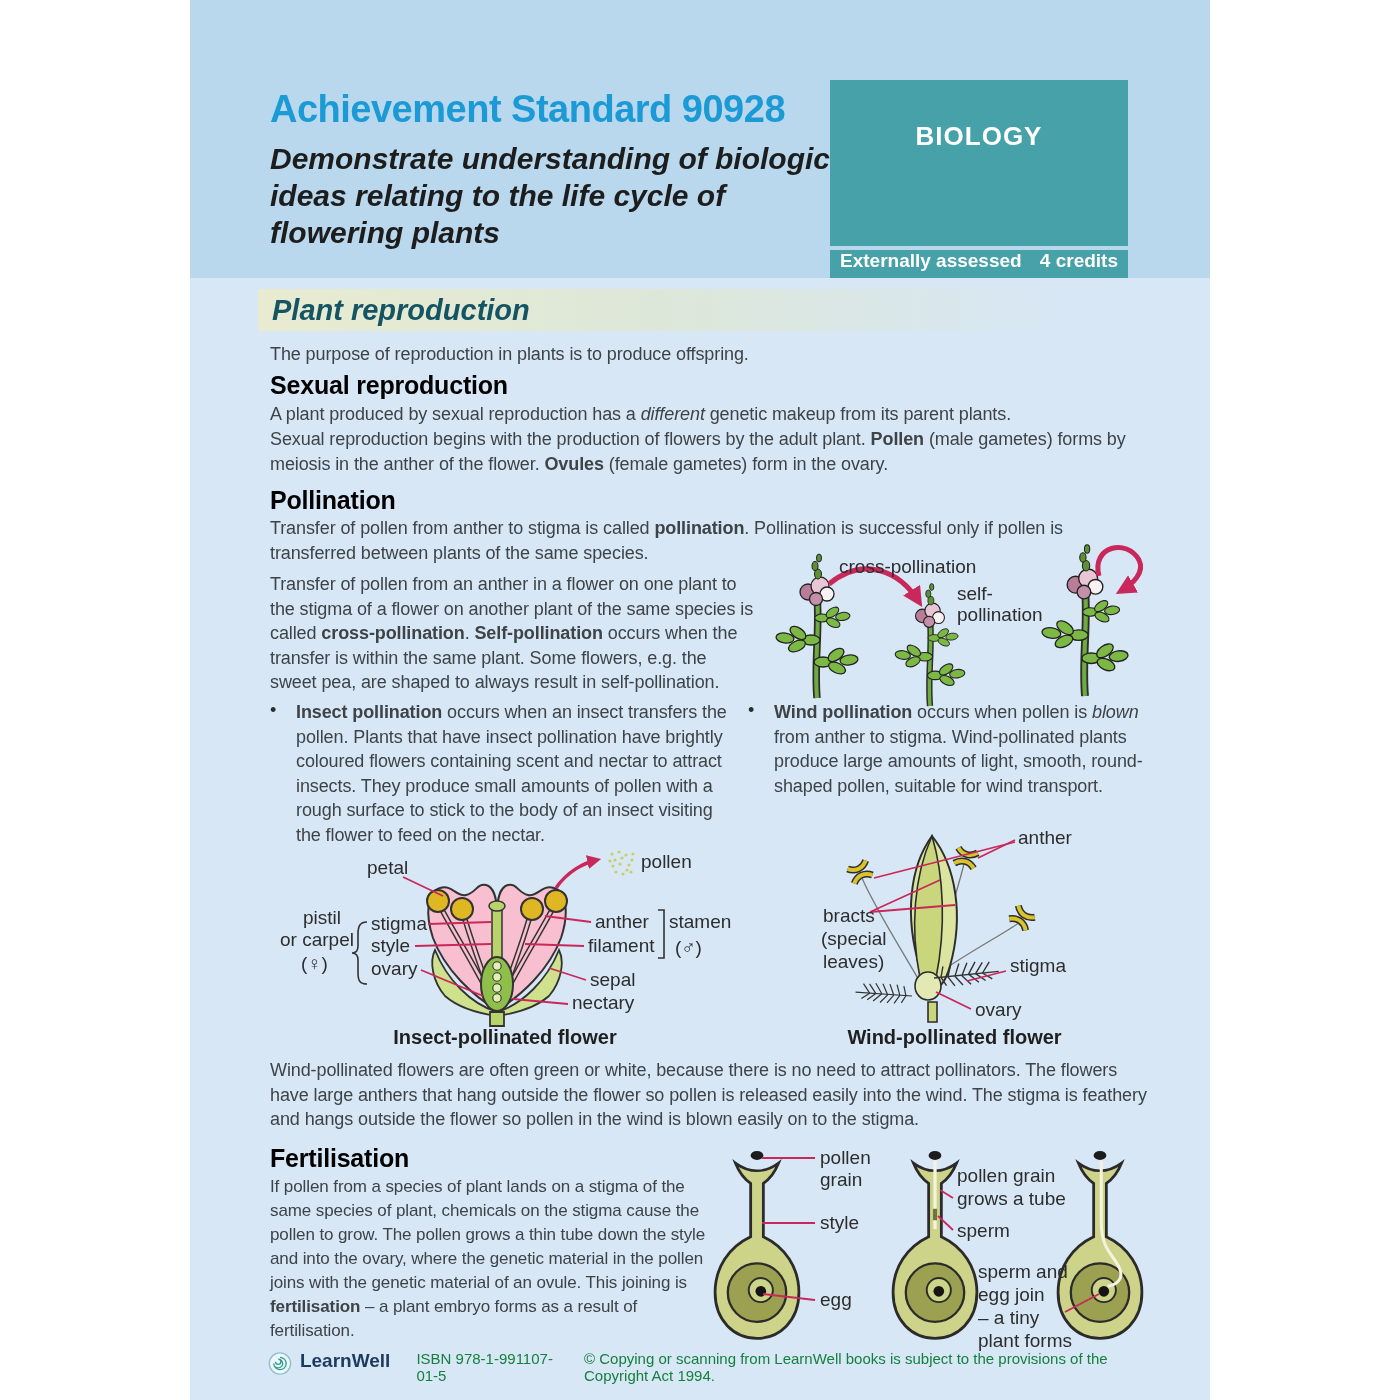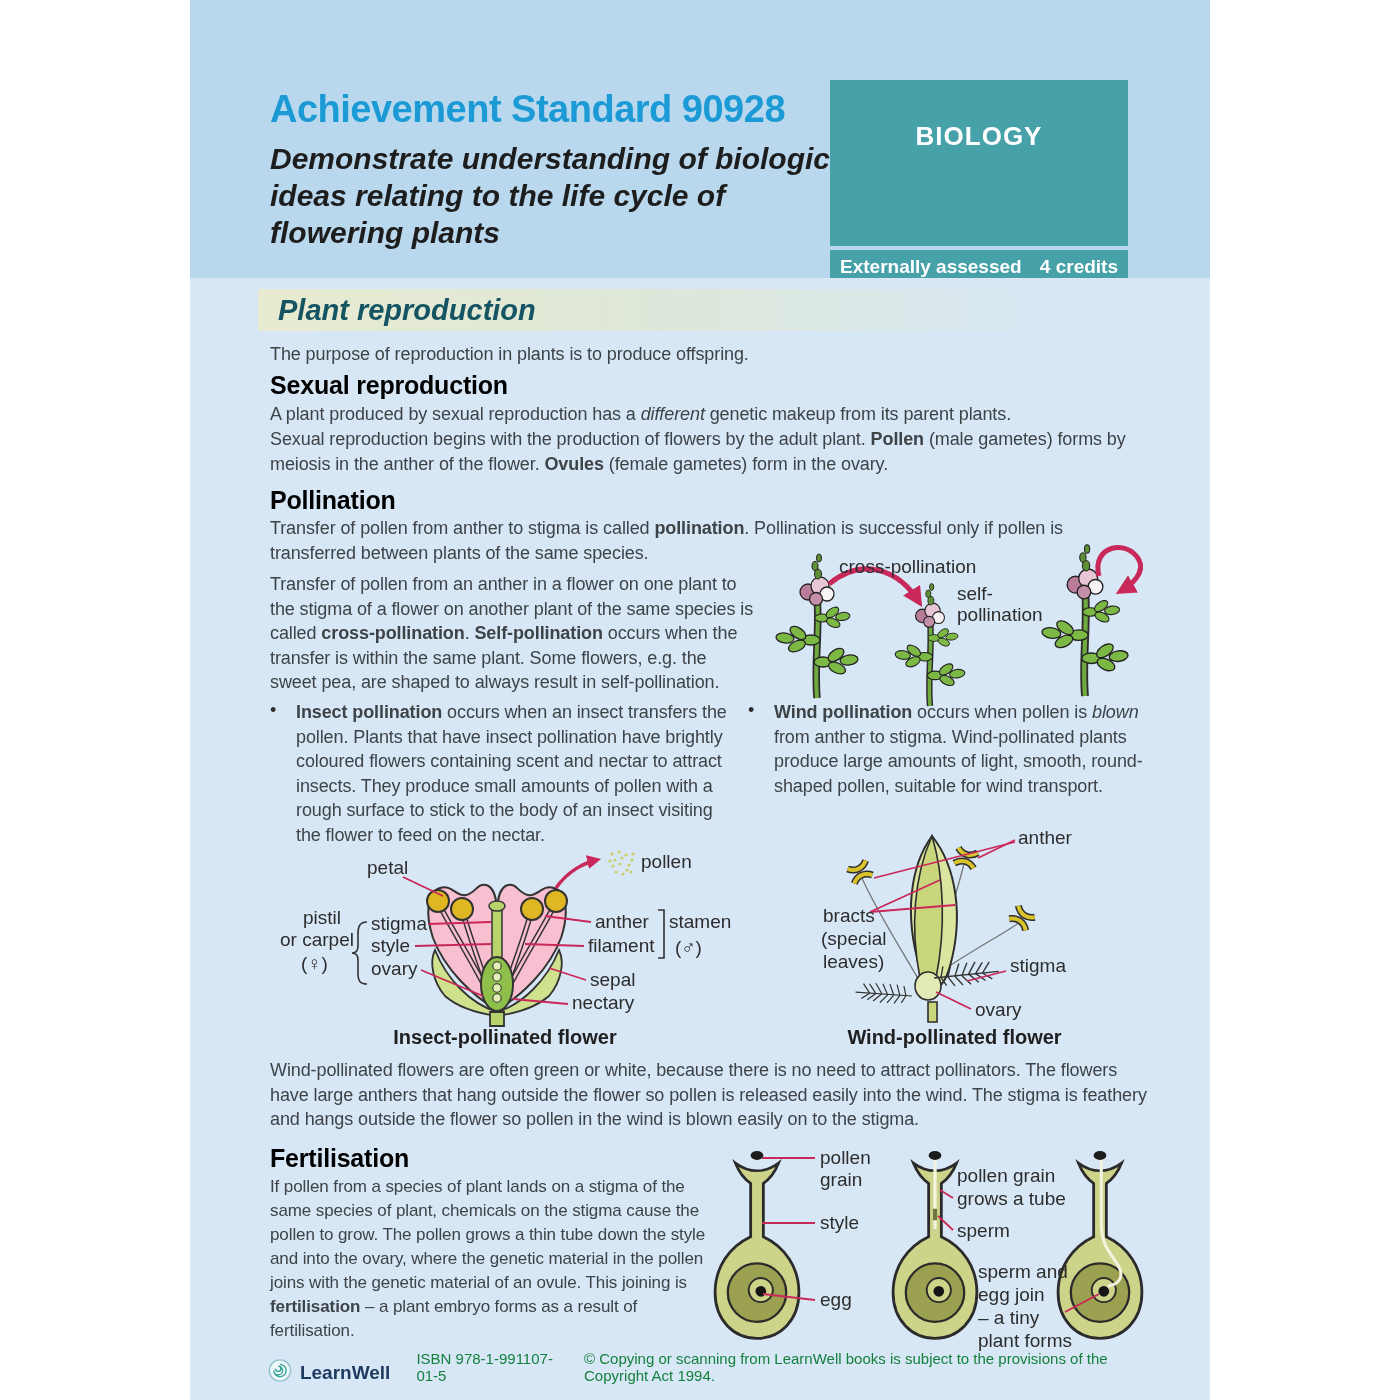--- a/index.html
+++ b/index.html
@@ -6,32 +6,32 @@
   body{width:1400px;height:1400px;background:#ffffff;font-family:"Liberation Sans",sans-serif;position:relative}
   .abs{position:absolute}
   .sheet{position:absolute;left:190px;top:0;width:1020px;height:1400px;background:#d7e7f6;overflow:hidden}
   .band{position:absolute;left:0;top:0;width:100%;height:278px;background:#b9d8ee}
   h1,h2,h3{margin:0;padding:0}
   .title{font-size:38px;font-weight:700;color:#1b9ad6;letter-spacing:-0.5px}
   .subtitle{font-size:30px;font-weight:700;font-style:italic;color:#1d1d1d;line-height:37px;width:590px}
   .badge-box{background:#47a1a9;color:#fff;text-align:center}
   .badge-subject{font-size:26px;font-weight:700;letter-spacing:1px;margin-top:41px}
   .badge-number{font-size:66px;font-weight:700;margin-top:14px}
-  .badge-bar{background:#47a1a9;color:#fff;font-size:19px;font-weight:700;display:flex;justify-content:space-between;align-items:flex-end;padding:0 10px;box-sizing:border-box}
-  .repro-bar{background:linear-gradient(90deg,#e8ebd0 0%,#dde7d9 45%,#d7e7f6 92%);line-height:42px;padding-left:20px}
+  .badge-bar{background:#47a1a9;color:#fff;font-size:19px;font-weight:700;display:flex;justify-content:space-between;align-items:flex-start;padding:0 10px;box-sizing:border-box}
+  .repro-bar{background:linear-gradient(90deg,#e8ebd0 0%,#dde7d9 45%,#d7e7f6 92%);line-height:42px;padding-left:14px}
   .repro-bar span{font-size:29px;font-weight:700;font-style:italic;color:#155463}
   .body-text{font-size:18px;line-height:24.5px;color:#3e4347;letter-spacing:-0.1px}
   .h-section{font-size:25px;font-weight:700;color:#000000;letter-spacing:-0.2px}
   .bullet{display:flex}
   .bdot{width:26px;flex:none;font-size:18px;color:#2d2d2d}
   .bdot::before{content:"\2022"}
   svg text{font-family:"Liberation Sans",sans-serif;font-size:19px;fill:#2d2d2d}
   .cap{font-size:20px;font-weight:700;color:#1f1f1f;text-align:center}
   .lead{stroke:#c9285a;stroke-width:1.8;fill:none}
-  .footer{display:flex;align-items:flex-end}
+  .footer{display:flex;align-items:flex-start}
   .brand{font-size:19px;font-weight:700;color:#1d3a5f;margin:0 26px 0 8px}
   .fineprint{font-size:15px;color:#15803d}
   .isbn{margin-right:20px}
 </style>
 </head>
 <body>
 
 <div class="sheet">
   <div class="band"></div>
 

